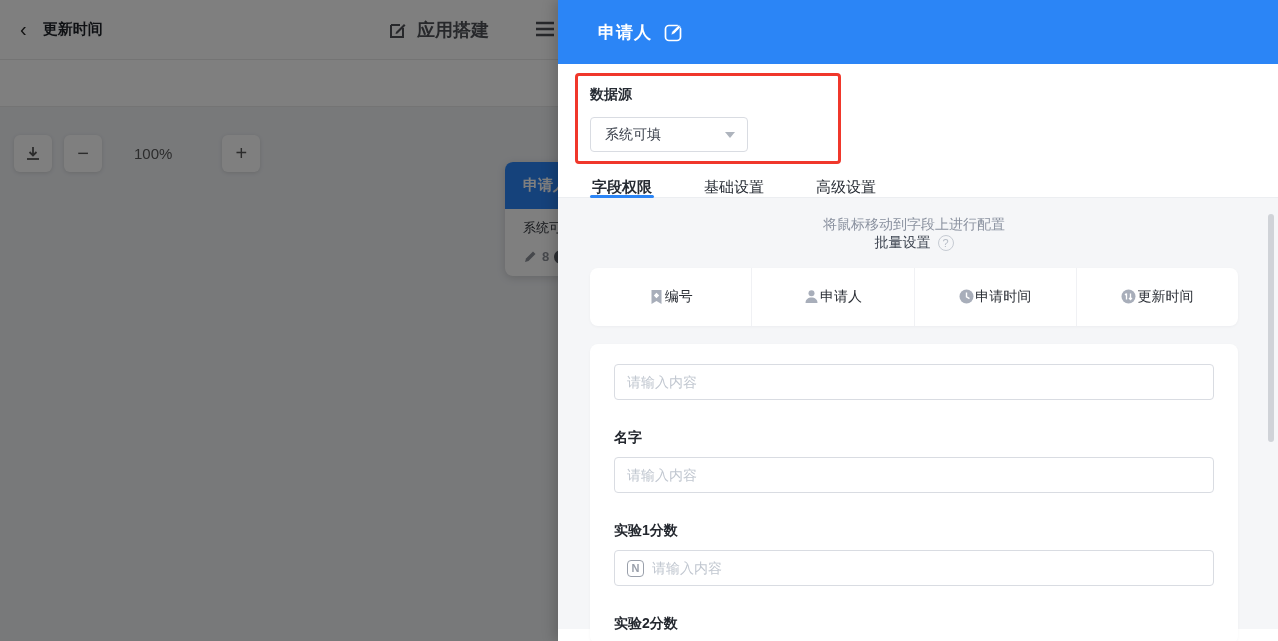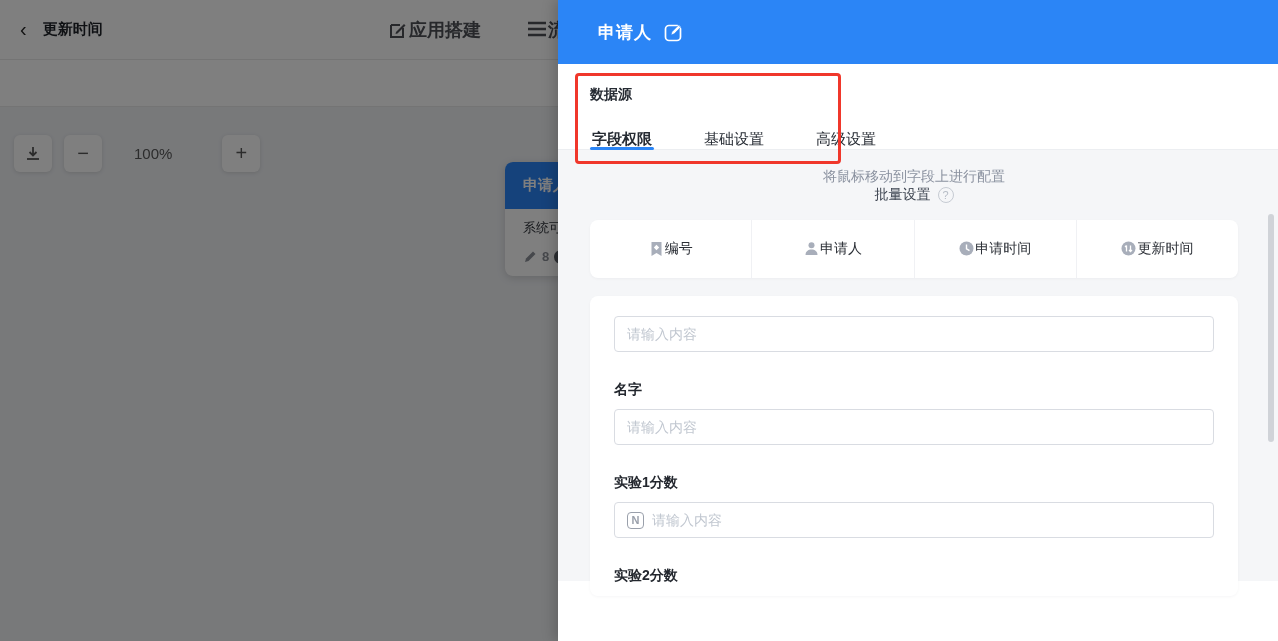--- a/index.html
+++ b/index.html
@@ -6,21 +6,21 @@
   html,body { width:1278px; height:641px; overflow:hidden; }
   body { font-family:"Liberation Sans","DejaVu Sans",sans-serif; }
   .stage { position:relative; width:1278px; height:641px; background:#fff; overflow:hidden; }
 
   
   .left { position:absolute; left:0; top:0; width:558px; height:641px; overflow:hidden; background:#f0f2f5; }
   .topbar { position:absolute; left:0; top:0; width:800px; height:60px; background:#fff; border-bottom:1px solid #e8e8e8; display:flex; align-items:center; }
   .back-chevron { font-size:20px; color:#262626; margin-left:20px; cursor:pointer; }
   .doc-title { font-size:15px; font-weight:bold; color:#1f2329; margin-left:16px; }
   .topnav { position:absolute; left:388px; top:0; height:60px; display:flex; align-items:center; gap:6px; }
-  .topnav .navitem { display:flex; align-items:center; gap:2px; font-size:18px; font-weight:bold; color:#4e5157; }
+  .topnav .navitem { display:flex; align-items:center; gap:10px; font-size:18px; font-weight:bold; color:#4e5157; }
   .topnav .navitem + .navitem { margin-left:40px; }
   .nav-icon { width:19px; height:19px; display:inline-block; }
   .subbar { position:absolute; left:0; top:60px; width:800px; height:47px; background:#fff; border-bottom:1px solid #e8e8e8; display:flex; align-items:center; justify-content:flex-end; }
   .canvas { position:absolute; left:0; top:107px; width:558px; height:534px; background:#f0f2f5; }
   .zoombar { position:absolute; left:14px; top:28px; display:flex; align-items:center; }
   .zbtn { width:38px; height:37px; background:#fff; border:none; border-radius:6px; box-shadow:0 1px 4px rgba(0,0,0,.12); display:flex; align-items:center; justify-content:center; color:#595959; font-size:20px; cursor:pointer; }
   .zbtn + .zbtn { margin-left:12px; }
   .zoom-level { font-size:15px; color:#595959; margin:0 32px; }
   .zbtn.plus { margin-left:18px; }
   .node-card { position:absolute; left:505px; top:55px; width:170px; border-radius:8px; box-shadow:0 2px 8px rgba(0,0,0,.15); overflow:hidden; background:#fff; }
@@ -146,20 +146,24 @@
       <span class="edit-icon">
         <svg width="20" height="20" viewBox="0 0 20 20">
             <rect x="1.5" y="3.5" width="15" height="15" rx="3.5" stroke="#fff" stroke-width="1.7" fill="none"></rect>
             <path d="M7 13 L8 9.8 L14.5 3.2 L16.6 5.3 L10.2 11.8 L7 13 Z" fill="#fff" stroke="#2b85f6" stroke-width="0.6"></path>
           </svg>
       </span>
     </div>
 
     <div class="ds-block">
       <div class="ds-label">数据源</div>
+      <div class="ds-select">
+        <span class="ds-value">系统可填</span>
+        <span class="caret"></span>
+      </div>
     </div>
 
     <div class="tabs">
       <div class="tab active">字段权限</div>
       <div class="tab">基础设置</div>
       <div class="tab">高级设置</div>
     </div>
 
     <div class="panel-body">
       <div class="hint-row">

